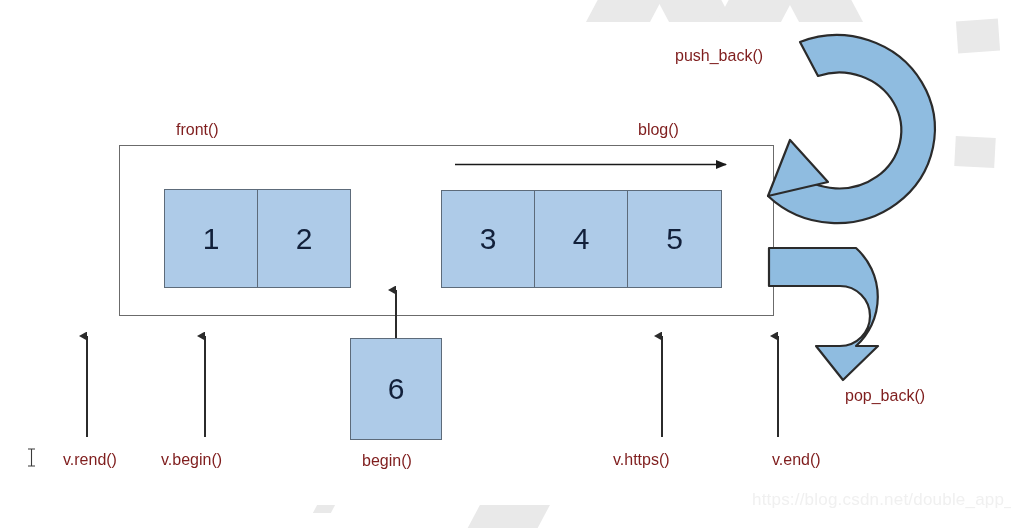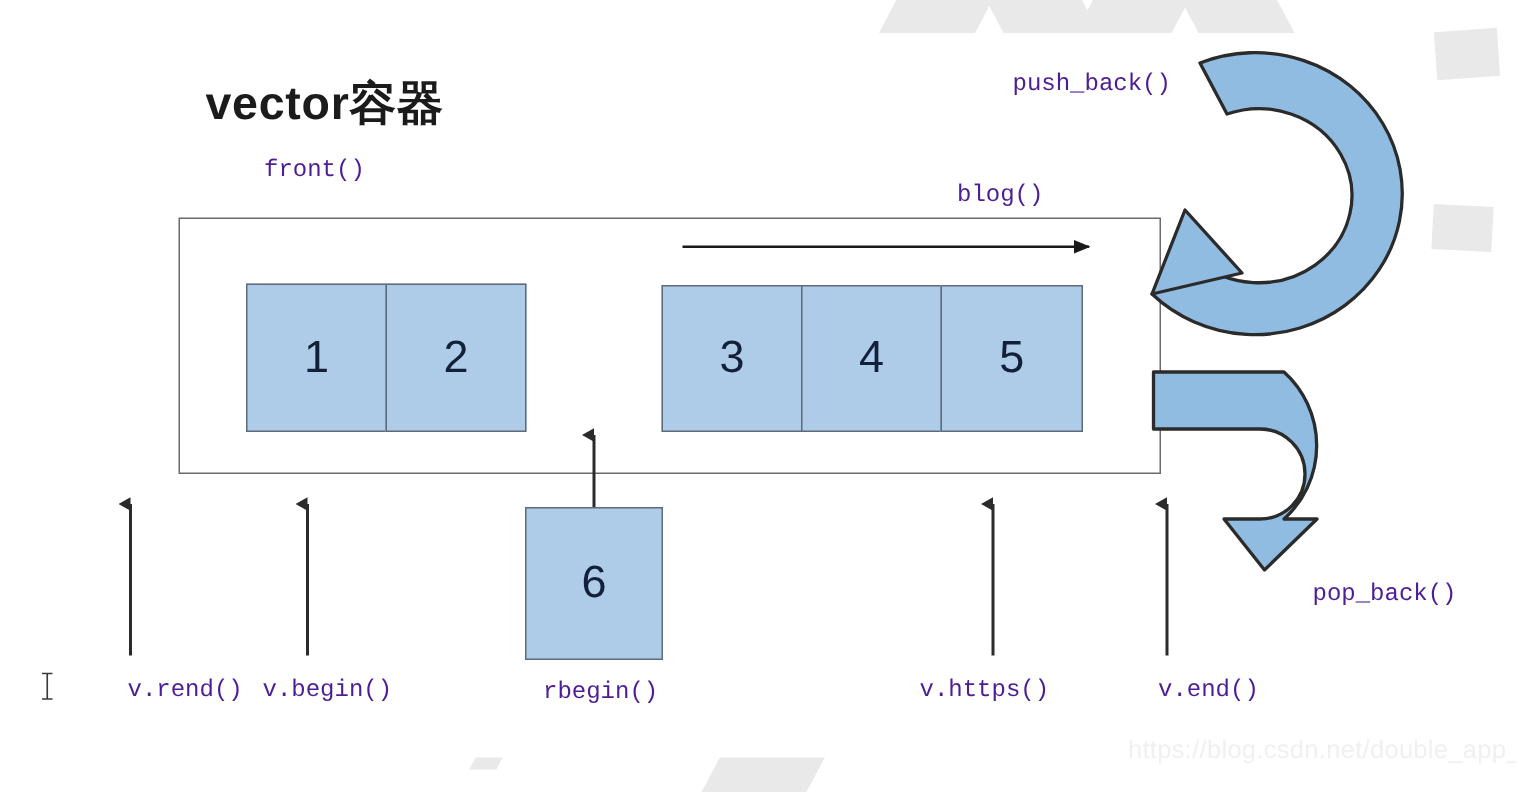--- a/index.html
+++ b/index.html
@@ -37,31 +37,30 @@
     top: 48px;
     font-size: 31px;
     font-weight: bold;
     color: #1b1b1b;
     letter-spacing: 0.5px;
     white-space: nowrap;
   }
   .lbl {
     position: absolute;
     font-size: 16px;
-    color: #4c1d95;
+    color: #7f1d1d;
     white-space: nowrap;
-    font-family: Liberation Mono, monospace;
   }
-  #lbl-front { left: 176px; top: 104px; }
+  #lbl-front { left: 176px; top: 121px; }
   #lbl-back  { left: 638px; top: 121px; }
   #lbl-push  { left: 675px; top: 47px; }
-  #lbl-pop   { left: 875px; top: 387px; }
+  #lbl-pop   { left: 845px; top: 387px; }
   #lbl-insert{ left: 362px; top: 452px; }
-  #lbl-rend  { left: 63px;  top: 451px; margin-left: 22px; }
-  #lbl-begin { left: 175px; top: 451px; }
+  #lbl-rend  { left: 63px;  top: 451px; }
+  #lbl-begin { left: 161px; top: 451px; }
   #lbl-rbegin{ left: 613px; top: 451px; }
   #lbl-end   { left: 772px; top: 451px; }
 
   #container-rect {
     position: absolute;
     left: 119px;
     top: 145px;
     width: 655px;
     height: 171px;
     border: 1.6px solid #6b6b6b;
@@ -113,29 +112,28 @@
   <div class="wm-shape" style="left:660px;top:-12px;width:64px;height:34px;transform:skewX(28deg);"></div>
   <div class="wm-shape" style="left:726px;top:-12px;width:64px;height:34px;transform:skewX(-28deg);"></div>
   <div class="wm-shape" style="left:790px;top:-12px;width:64px;height:34px;transform:skewX(28deg);"></div>
   <div class="wm-shape" style="left:957px;top:20px;width:42px;height:32px;transform:rotate(-4deg);"></div>
   <div class="wm-shape" style="left:955px;top:137px;width:40px;height:30px;transform:rotate(3deg);"></div>
   <div class="wm-shape" style="left:473px;top:505px;width:70px;height:26px;transform:skewX(-28deg);"></div>
   <div class="wm-shape" style="left:315px;top:505px;width:18px;height:8px;transform:skewX(-28deg);"></div>
 
   <div id="wm-url">https://blog.csdn.net/double_app_le</div>
 
-  <div id="title">vector容器</div>
 
   <div id="container-rect"></div>
 
   <div class="lbl" id="lbl-front">front()</div>
   <div class="lbl" id="lbl-back">blog()</div>
   <div class="lbl" id="lbl-push">push_back()</div>
   <div class="lbl" id="lbl-pop">pop_back()</div>
-  <div class="lbl" id="lbl-insert">rbegin()</div>
+  <div class="lbl" id="lbl-insert">begin()</div>
   <div class="lbl" id="lbl-rend">v.rend()</div>
   <div class="lbl" id="lbl-begin">v.begin()</div>
   <div class="lbl" id="lbl-rbegin">v.https()</div>
   <div class="lbl" id="lbl-end">v.end()</div>
 
   <div class="cell" id="cell-1">1</div>
   <div class="cell" id="cell-2">2</div>
   <div class="cell" id="cell-3">3</div>
   <div class="cell" id="cell-4">4</div>
   <div class="cell" id="cell-5">5</div>

